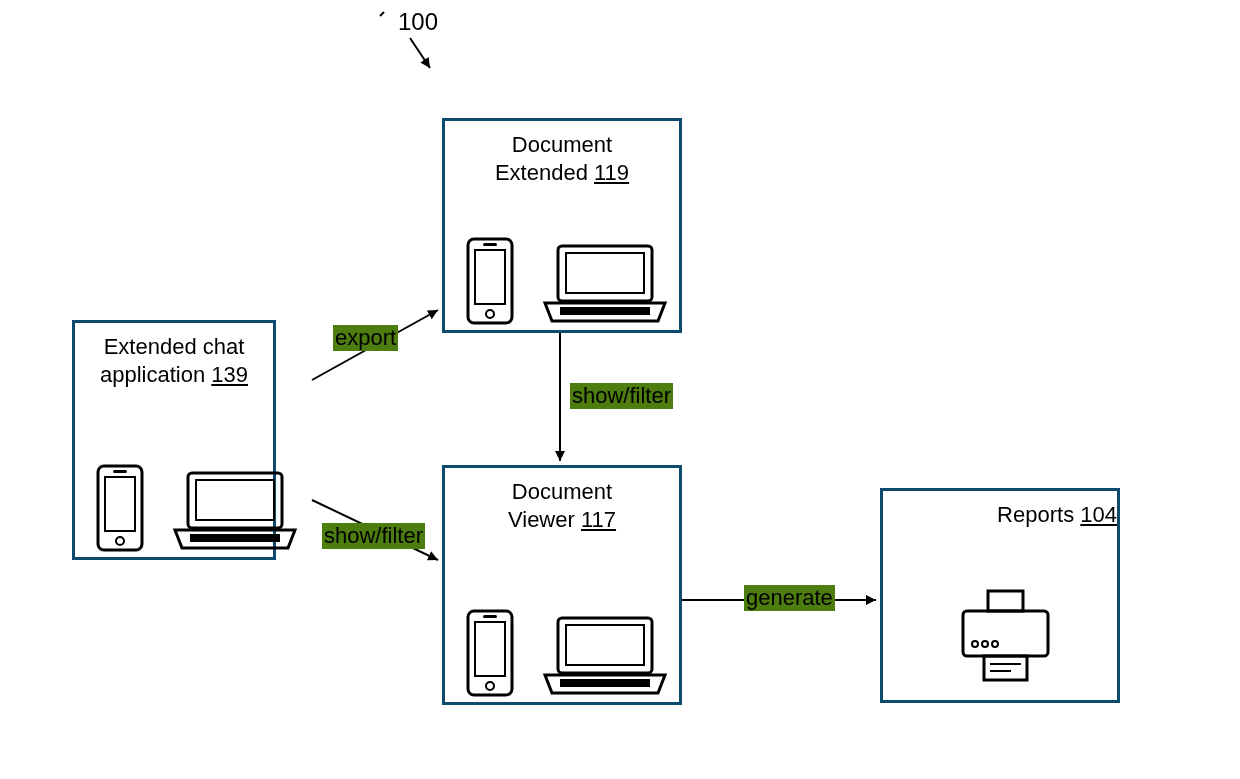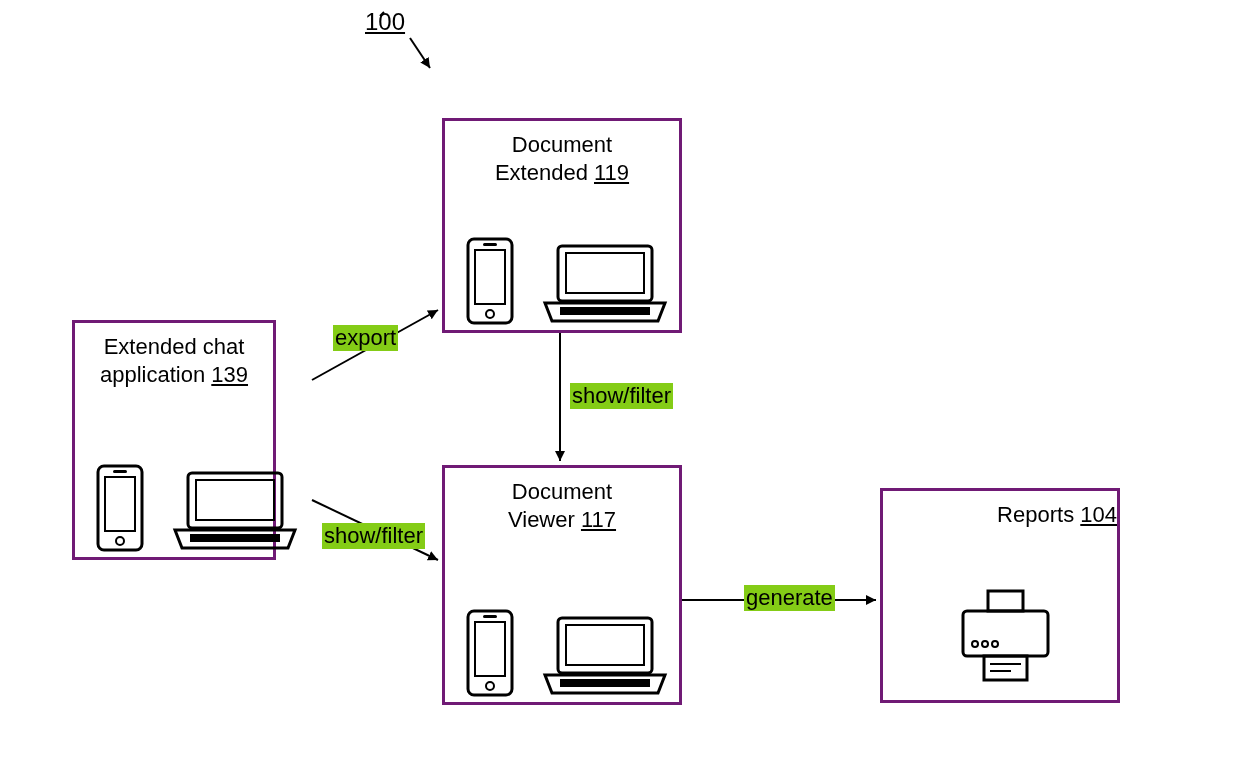--- a/index.html
+++ b/index.html
@@ -12,34 +12,34 @@
     font-size: 22px;
     color: #000000;
   }
   .canvas {
     position: relative;
     width: 1240px;
     height: 779px;
   }
   .box {
     position: absolute;
-    border: 3px solid #701a75;
+    border: 3px solid #0c4a6e;
     box-sizing: border-box;
     text-align: center;
   }
   .box-label {
     margin-top: 10px;
     line-height: 1.25;
   }
   .refnum {
     text-decoration: underline;
   }
   .edge-label {
     position: absolute;
-    background: #84cc16;
+    background: #4d7c0f;
     padding: 0 2px;
   }
   svg.arrows {
     position: absolute;
     left: 0; top: 0;
     width: 1240px;
     height: 779px;
     overflow: visible;
     pointer-events: none;
   }
@@ -50,21 +50,21 @@
   
   .glyph {
     position: absolute;
   }
 </style>
 </head>
 <body>
 
 <div class="canvas">
 
-  <div class="fig-ref" style="left:365px; top:8px;text-decoration:underline;">
+  <div class="fig-ref" style="left:398px; top:8px;">
     <span>100</span>
   </div>
   <svg class="arrows">
     <defs>
       <marker id="arrowhead" markerWidth="12" markerHeight="12" refX="10" refY="5" orient="auto" markerUnits="userSpaceOnUse">
         <path d="M0,0 L10,5 L0,10 z" fill="#000"></path>
       </marker>
     </defs>
     <line x1="384" y1="12" x2="380" y2="16" stroke="#000" stroke-width="2"></line>
     <line x1="410" y1="38" x2="430" y2="68" stroke="#000" stroke-width="2" marker-end="url(#arrowhead)"></line>

